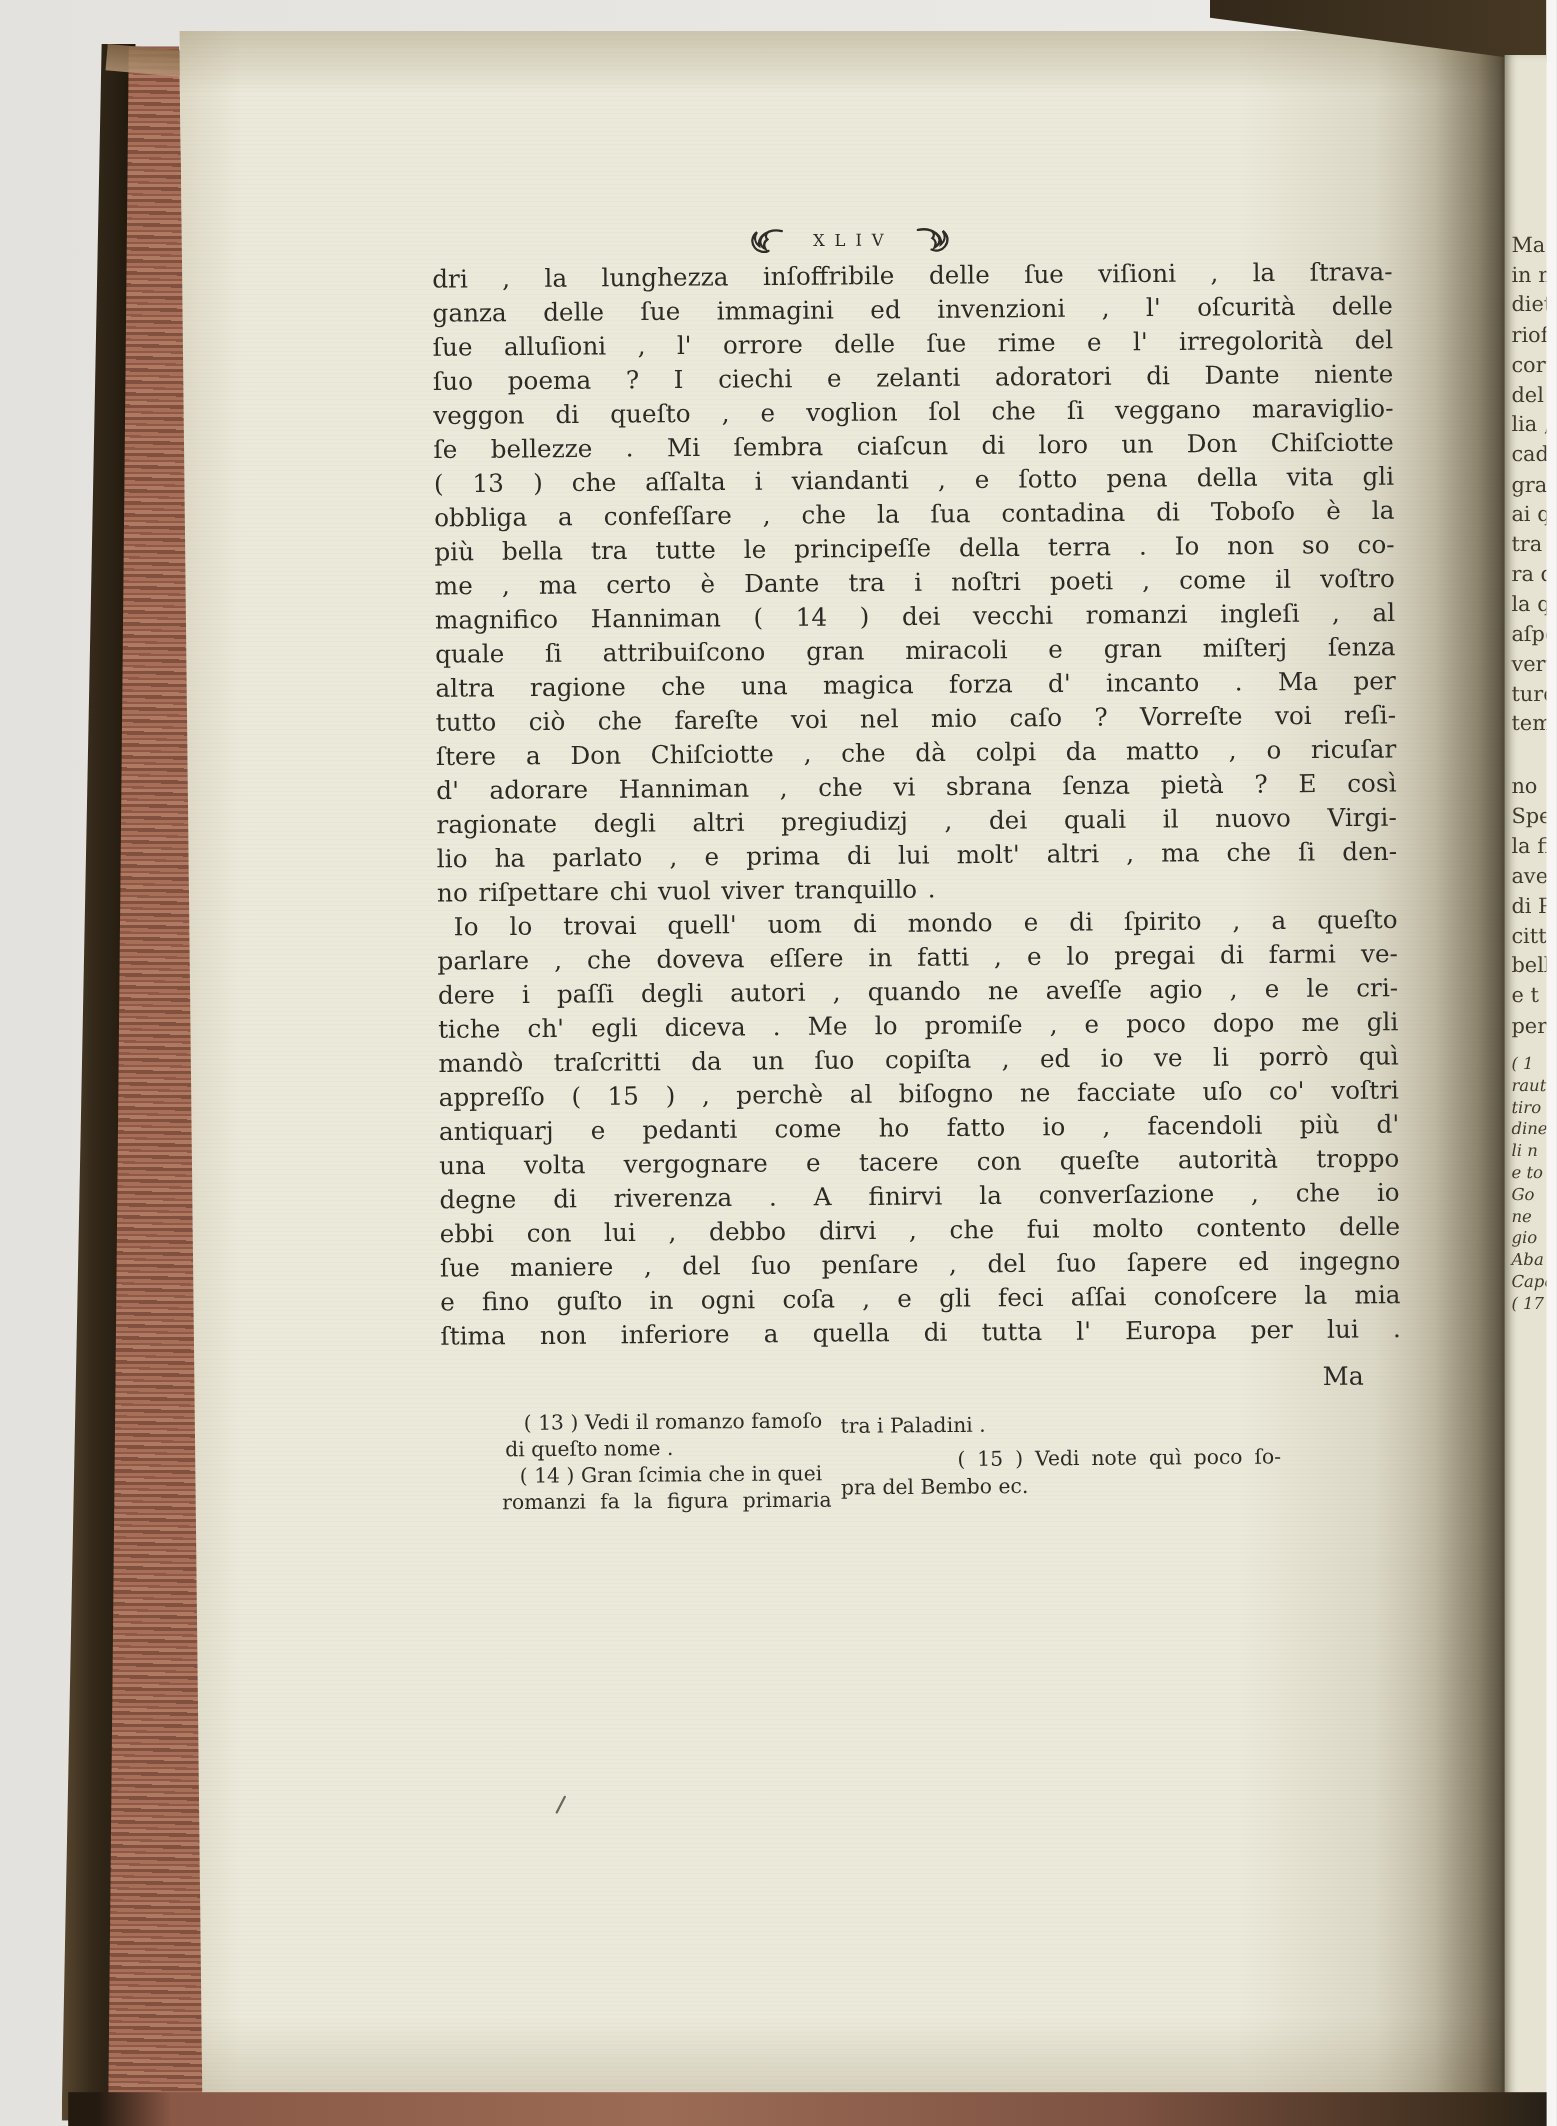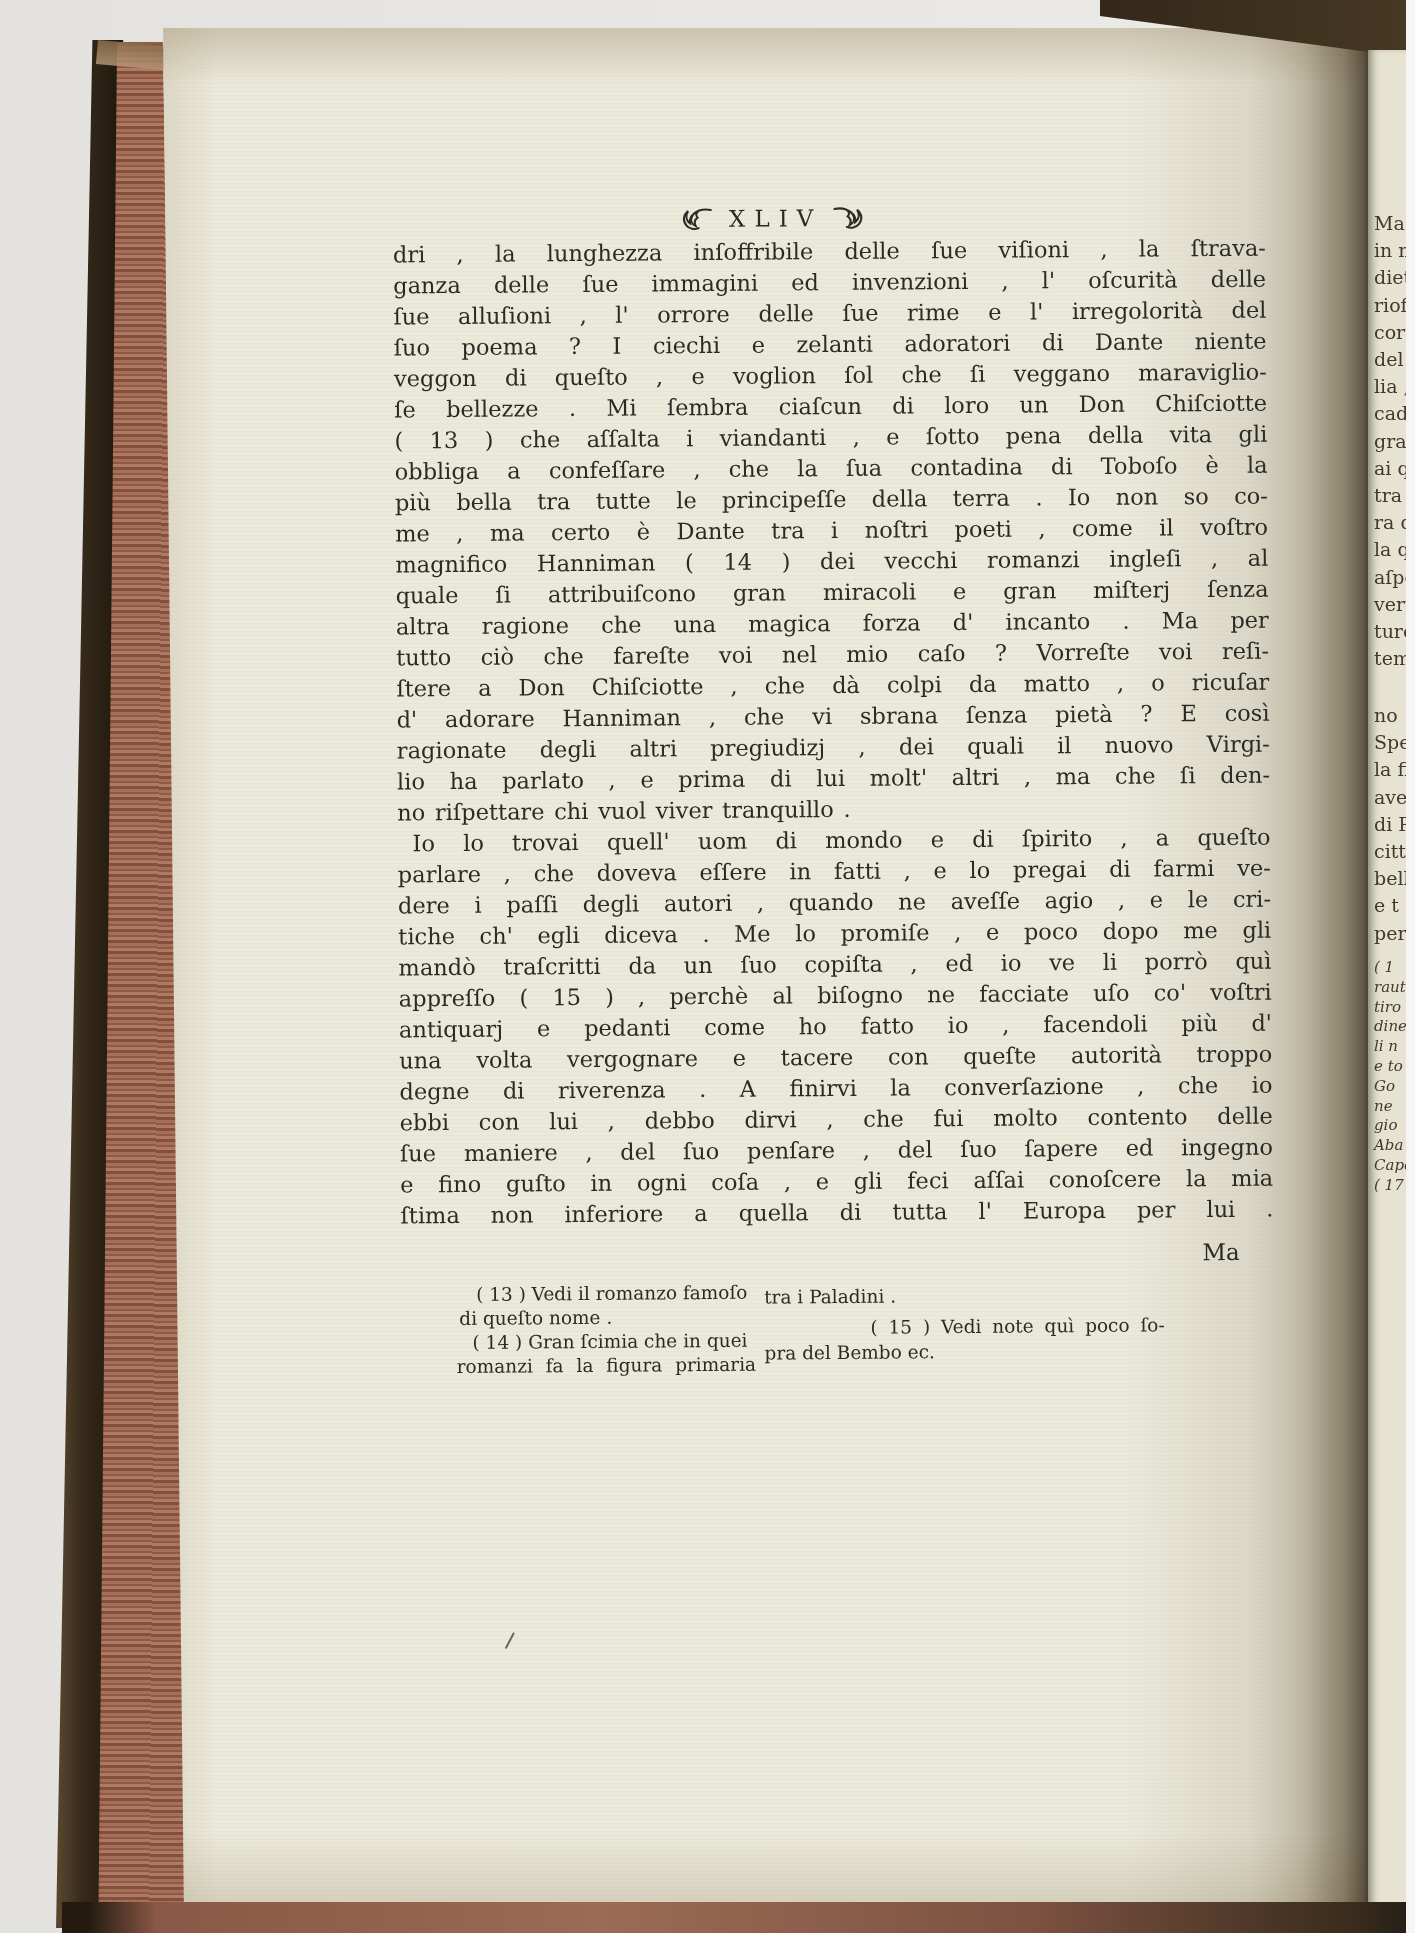--- a/index.html
+++ b/index.html
@@ -42,21 +42,21 @@
   .right-bg{left:1406px;top:0;width:9px;height:1933px;background:#f6f5f3;}
   .bottom-edge{left:62px;top:1902px;width:1344px;height:31px;
     background:linear-gradient(90deg,#241a10 0,#241a10 2%,#8a5846 7%,#9b6b55 40%,#7d5242 72%,#3a2c1c 96%,#262017 100%);}
 
   
   .text-layer{left:0;top:0;width:1415px;height:1933px;color:#2b2a25;
     transform:rotate(-0.45deg);transform-origin:50% 40%;}
   .header-row{left:684px;top:204px;width:186px;height:30px;display:flex;
     align-items:center;justify-content:space-between;}
   .header-row .orn{position:static;flex:0 0 auto;display:block;}
-  .numeral{position:static;font-size:23px;letter-spacing:9px;padding-left:6px;white-space:nowrap;}
+  .numeral{position:static;font-size:15px;letter-spacing:9px;padding-left:6px;white-space:nowrap;}
   .body-block{left:397px;top:237px;width:873px;font-size:22.5px;line-height:31px;word-spacing:2.5px;}
   .bline{position:static;text-align:justify;text-align-last:justify;height:31px;overflow:visible;}
   .bline.noj{text-align-last:left;}
   .bline.ind{text-indent:15px;}
   .catchword{left:1140px;top:1243px;width:96px;text-align:right;font-size:23px;}
   .fnote{font-size:18.5px;white-space:nowrap;}
   .fn13a{left:472px;top:1282px;}
   .fnR1{left:760px;top:1287px;}
   .fn13b{left:455px;top:1306px;}
   .fnR2{left:866px;top:1318px;word-spacing:5px;}

